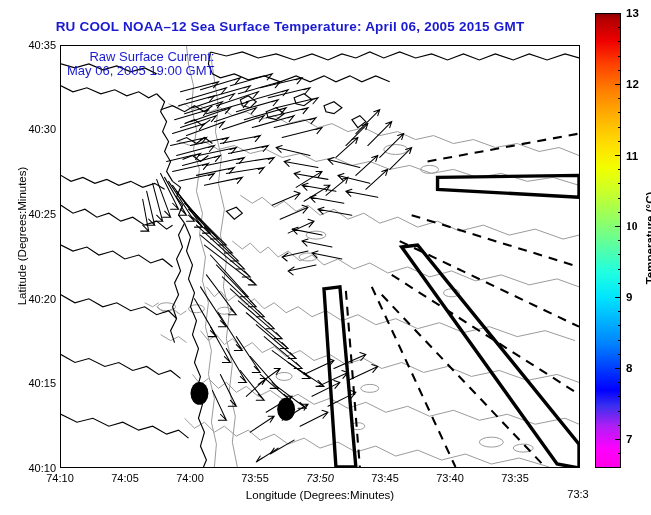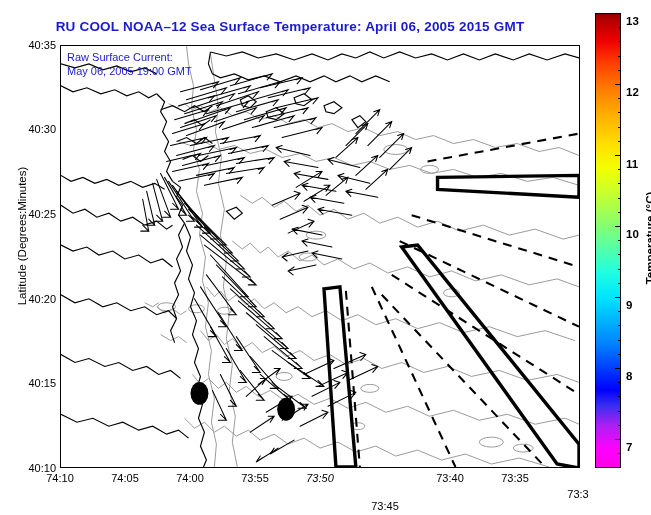--- a/index.html
+++ b/index.html
@@ -14,22 +14,22 @@
          white-space:nowrap;}
 
   
   .plot-frame{position:absolute;left:60px;top:45px;width:520px;height:423px;
               border:1.3px solid #000;box-sizing:border-box;background:#fff;
               overflow:hidden;}
 
   .plot-svg{position:absolute;left:0;top:0;width:100%;height:100%;display:block;}
 
   
-  .annot{position:absolute;left:6px;top:4px;color:#1a1ad0;font-size:11px;
-         line-height:14px;white-space:nowrap;}
+  .annot{position:absolute;left:6px;top:4px;color:#1a1ad0;font-size:13px;
+         line-height:14px;white-space:nowrap;text-align:right;}
 
   
   .scalebox{position:absolute;left:8px;top:378px;width:110px;height:40px;}
   .scalebox .lbl{font-size:11px;color:#000;white-space:nowrap;
                  position:absolute;left:6px;top:0;}
   .scalebox .arr{position:absolute;left:4px;top:22px;}
 
   
   .xtick{position:absolute;font-size:11px;color:#000;white-space:nowrap;
          transform:translateX(-50%);top:472px;}
@@ -66,21 +66,21 @@
           #ff4000 89%,
           #f00000 94%,
           #b00000 99%,
           #8b0000 100%);}
   .cbar-ticks{position:absolute;left:595px;top:13px;width:26px;height:455px;}
   .cb-major{position:absolute;right:0;width:6px;height:0;
             border-top:1.4px solid #000;}
   .cb-minor{position:absolute;right:0;width:3px;height:0;
             border-top:1px solid #000;}
   .cb-lab{position:absolute;left:626px;font-size:11.5px;font-weight:bold;
-          color:#000;transform:translateY(-50%);white-space:nowrap;margin-top:8px;}
+          color:#000;transform:translateY(-50%);white-space:nowrap;}
   .cb-title{position:absolute;left:560px;top:232px;width:180px;text-align:center;
             font-size:11.5px;font-weight:bold;color:#000;
             transform:rotate(-90deg);white-space:nowrap;}
 </style>
 </head>
 <body>
 
 <div id="stage">
 
   <div class="title">RU COOL  NOAA–12  Sea Surface Temperature:  April 06, 2005 2015 GMT</div>
@@ -359,34 +359,35 @@
       <div>May 06, 2005 19:00 GMT</div>
     </div>
 
   </div>
 
   <div class="xtick" style="left:60px;">74:10</div>
   <div class="xtick" style="left:125px;">74:05</div>
   <div class="xtick" style="left:190px;">74:00</div>
   <div class="xtick" style="left:255px;">73:55</div>
   <div class="xtick" style="left:320px;font-style:italic;">73:50</div>
-  <div class="xtick" style="left:385px;margin-top:28px;">73:45</div>
+  <div class="xtick" style="left:385px;">73:45</div>
   <div class="xtick" style="left:450px;">73:40</div>
   <div class="xtick" style="left:515px;">73:35</div>
   <div class="xtick" style="left:578px;margin-top:16px;">73:3</div>
 
   <div id="ytickwrap">
     <div class="ytick" style="top:45px;">40:35</div>
     <div class="ytick" style="top:129px;">40:30</div>
     <div class="ytick" style="top:214px;text-align:right;">40:25</div>
     <div class="ytick" style="top:299px;">40:20</div>
     <div class="ytick" style="top:383px;">40:15</div>
     <div class="ytick" style="top:468px;">40:10</div>
   </div>
 
+  <div class="xlabel">Longitude (Degrees:Minutes)</div>
   <div class="ylabel">Latitude (Degrees:Minutes)</div>
 
   <div class="cbar"></div>
   <div class="cbar-ticks">
     <div class="cb-major" style="top:0px;"></div>
     <div class="cb-minor" style="top:14.2px;"></div>
     <div class="cb-minor" style="top:28.4px;"></div>
     <div class="cb-minor" style="top:42.6px;"></div>
     <div class="cb-minor" style="top:56.8px;"></div>
     <div class="cb-major" style="top:71px;"></div>
@@ -414,19 +415,19 @@
     <div class="cb-minor" style="top:383.4px;"></div>
     <div class="cb-minor" style="top:397.6px;"></div>
     <div class="cb-minor" style="top:411.8px;"></div>
     <div class="cb-major" style="top:426px;"></div>
     <div class="cb-minor" style="top:440.2px;"></div>
     <div class="cb-minor" style="top:454.4px;"></div>
   </div>
   <div class="cb-lab" style="top:13px;">13</div>
   <div class="cb-lab" style="top:84px;">12</div>
   <div class="cb-lab" style="top:156px;">11</div>
-  <div class="cb-lab" style="top:226px;">10</div>
+  <div class="cb-lab" style="top:226px;font-family:Liberation Serif, serif;">10</div>
   <div class="cb-lab" style="top:297px;">9</div>
   <div class="cb-lab" style="top:368px;">8</div>
   <div class="cb-lab" style="top:439px;">7</div>
   <div class="cb-title">Temperature (°C)</div>
 
 </div>
 
 </body></html>

